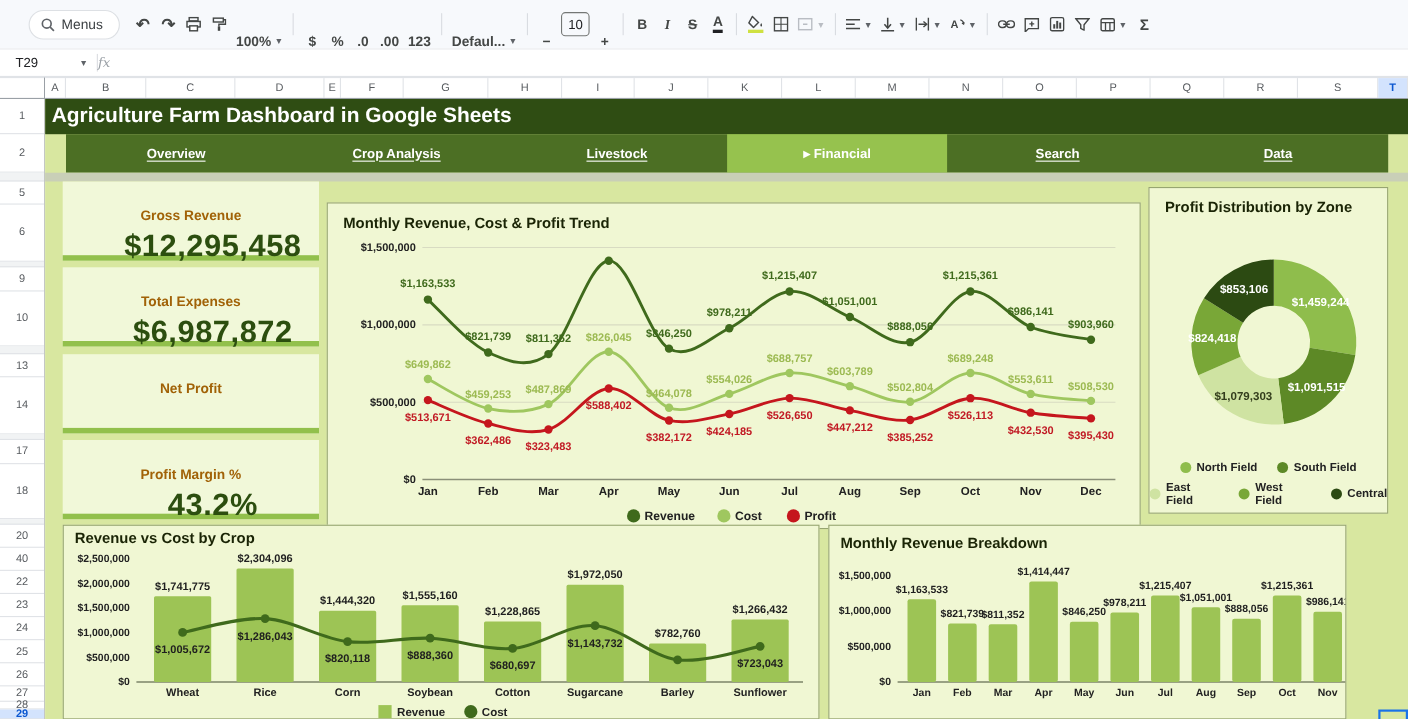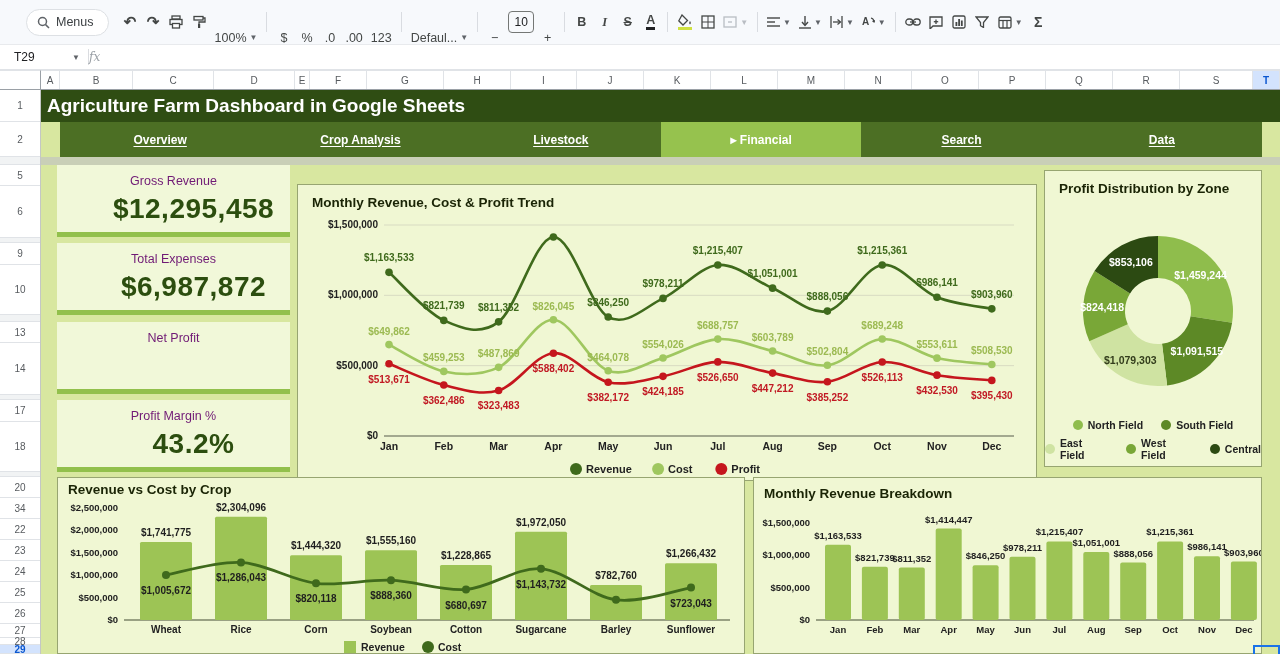--- a/index.html
+++ b/index.html
@@ -3,21 +3,21 @@
 <meta charset="utf-8">
 <style>
   * { margin:0; padding:0; box-sizing:border-box; }
   body { font-family:"Liberation Sans", sans-serif; }
   .app { position:relative; width:1280px; height:654px; background:#fff; overflow:hidden; font-family:"Liberation Sans", sans-serif; }
 
   
   .toolbar { position:absolute; left:0; top:0; width:1280px; height:44px; background:#f7f9fc; display:flex; align-items:center; padding-left:26px; }
   .menus-pill { display:flex; align-items:center; gap:6px; background:#fff; border:1px solid #dde0e4; border-radius:14px; height:27px; padding:0 14px 0 10px; color:#3c4043; font-size:12.5px; margin-right:10px; }
   .tb-btn { display:flex; align-items:center; justify-content:center; height:26px; min-width:23px; padding:0 4px; border-radius:4px; color:#444746; font-size:12.5px; font-weight:bold; white-space:nowrap; }
-  .tb-btn.plain { font-weight:normal;margin-top:31px; }
+  .tb-btn.plain { font-weight:bold;margin-top:31px; }
   .tb-btn svg { display:block; }
   .sep { width:1px; height:20px; background:#d9dce1; margin:0 5px; flex:none; }
   .caret { font-size:8px; color:#5f6368; margin-left:3px; }
   .fsize-box { width:26px; height:22px; border:1px solid #747775; border-radius:4px; display:flex; align-items:center; justify-content:center; font-size:12px; color:#202124; margin:0 2px; }
   .ucolor { border-bottom:3px solid #202124; line-height:1; padding-bottom:1px; }
   .ufill { border-bottom:3px solid #cfe141; line-height:1; padding-bottom:1px; }
   .muted { color:#b9bdc3; }
 
   
   .fbar { position:absolute; left:0; top:44px; width:1280px; height:26px; background:#fff; border-top:1px solid #e8eaed; border-bottom:1px solid #e0e3e7; display:flex; align-items:center; }
@@ -37,21 +37,21 @@
 
   
   .sheet { position:absolute; left:41px; top:90px; width:1239px; height:564px; background:#d8e7a0; overflow:hidden; }
   .banner { position:absolute; left:0; top:0; width:1239px; height:32px; background:#2f4d13; color:#fff; font-size:19px; font-weight:bold; display:flex; align-items:center; padding-left:6px; }
   .navbar { position:absolute; left:19px; top:32px; width:1202px; height:35px; background:#4c6f24; display:flex; }
   .navtab { flex:1 1 0; display:flex; align-items:center; justify-content:center; color:#fff; font-size:12px; font-weight:bold; text-decoration:underline; text-underline-offset:2px; cursor:default; }
   .navtab.active { background:#96c24e; text-decoration:none; }
   .graystrip { position:absolute; left:0; top:67px; width:1239px; height:8px; background:#c9cfb7; }
 
   .kpi { position:absolute; left:16px; width:233px; height:72px; background:#f1f8d9; border-bottom:5px solid #92c04c; text-align:center; }
-  .kpi .lab { margin-top:9px; font-size:12.5px; font-weight:normal; color:#701a75; }
+  .kpi .lab { margin-top:24px; font-size:12.5px; font-weight:bold; color:#a16207; }
   .kpi .val { margin-top:5px; font-size:28px; font-weight:bold; color:#2c4e0f; letter-spacing:0.5px;margin-left:40px; }
 
   .panel { position:absolute; background:#f0f7d3; border:1px solid #97a571; overflow:hidden; }
   .ptitle { font-size:13.5px; font-weight:bold; color:#1a2405; padding:10px 0 0 14px; }
   .panel svg { position:absolute; left:0; overflow:visible; }
 
   .donut-legend { position:absolute; left:0; width:100%; display:flex; justify-content:center; gap:18px; font-size:10.5px; font-weight:bold; color:#222; }
   .dl-item { display:flex; align-items:center; gap:5px; }
   .dl-dot { width:10px; height:10px; border-radius:50%; flex:none; }
 
@@ -253,21 +253,21 @@
       <div class="rowcell" style="height: 22px;">9</div>
       <div class="rowcell" style="height: 50px;">10</div>
       <div class="rowcell gap" style="height: 7px;"></div>
       <div class="rowcell" style="height: 21px;">13</div>
       <div class="rowcell" style="height: 52px;">14</div>
       <div class="rowcell gap" style="height: 5px;"></div>
       <div class="rowcell" style="height: 22px;">17</div>
       <div class="rowcell" style="height: 50px;">18</div>
       <div class="rowcell gap" style="height: 5px;"></div>
       <div class="rowcell" style="height: 21px;">20</div>
-      <div class="rowcell" style="height: 21px;">34</div>
+      <div class="rowcell" style="height: 21px;">40</div>
       <div class="rowcell" style="height: 21px;">22</div>
       <div class="rowcell" style="height: 21px;">23</div>
       <div class="rowcell" style="height: 21px;">24</div>
       <div class="rowcell" style="height: 21px;">25</div>
       <div class="rowcell" style="height: 21px;">26</div>
       <div class="rowcell" style="height: 14px;">27</div>
       <div class="rowcell" style="height: 7px;">28</div>
       <div class="rowcell sel" style="height: 9px;">29</div>
     </div>
 
@@ -499,21 +499,21 @@
           <circle cx="558" cy="99.84" r="4" fill="#3f6a1c"></circle>
           <circle cx="633" cy="87.6076736" r="4" fill="#3f6a1c"></circle>
           <text x="633" y="106.6076736" fill="#1f1f1f" font-size="10" text-anchor="middle" font-weight="bold">$723,043</text>
           <rect x="286" y="141" width="12" height="12" fill="#9dc455"></rect>
           <text x="303" y="151" fill="#222" font-size="10.5" text-anchor="start" font-weight="bold">Revenue</text>
           <circle cx="370" cy="147" r="6" fill="#3f6a1c"></circle>
           <text x="380" y="151" fill="#222" font-size="10.5" text-anchor="start" font-weight="bold">Cost</text>
         </svg>
       </div>
 
-    <div class="panel" id="panel-bar" style="left:712px; top:387px; width:509px; height:177px;">
+    <div class="panel" id="panel-bar" style="left:712px; top:387px; width:471px; height:177px;">
       <div class="ptitle" style="padding-top:8px; padding-left:10px;">Monthly Revenue Breakdown</div>
     <svg width="507" height="155" style="top:22px;">
           <text x="56" y="123" fill="#222" font-size="9.5" text-anchor="end" font-weight="bold">$0</text>
           <text x="56" y="90.66666666666667" fill="#222" font-size="9.5" text-anchor="end" font-weight="bold">$500,000</text>
           <text x="56" y="58.33333333333334" fill="#222" font-size="9.5" text-anchor="end" font-weight="bold">$1,000,000</text>
           <text x="56" y="26" fill="#222" font-size="9.5" text-anchor="end" font-weight="bold">$1,500,000</text>
           <line x1="62" y1="120" x2="500" y2="120" stroke="#7d8468" stroke-width="1.4"></line>
           <rect x="71" y="44.75819933333334" width="26" height="75.24180066666666" fill="#9dc455" rx="2"></rect>
           <text x="84" y="38.75819933333334" fill="#1f1f1f" font-size="9.5" text-anchor="middle" font-weight="bold">$1,163,533</text>
           <text x="84" y="133" fill="#222" font-size="9.5" text-anchor="middle" font-weight="bold">Jan</text>

